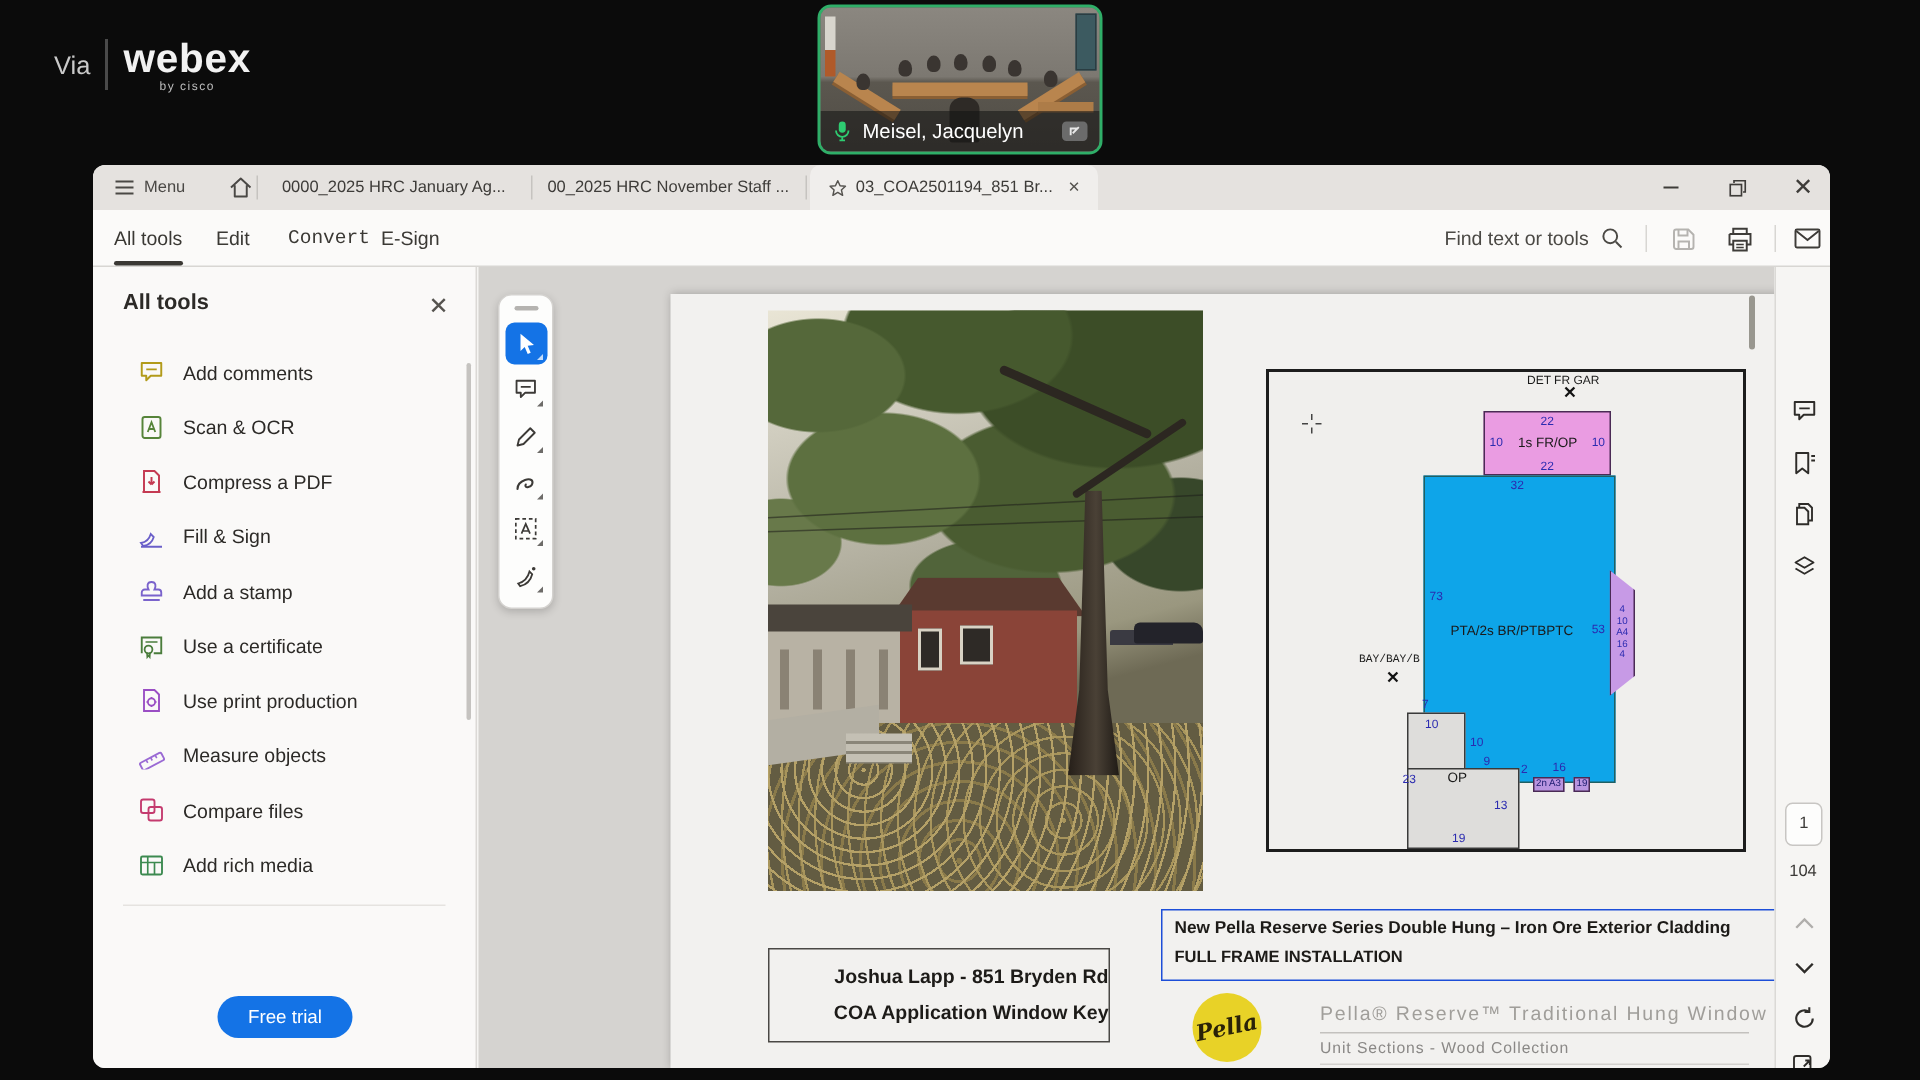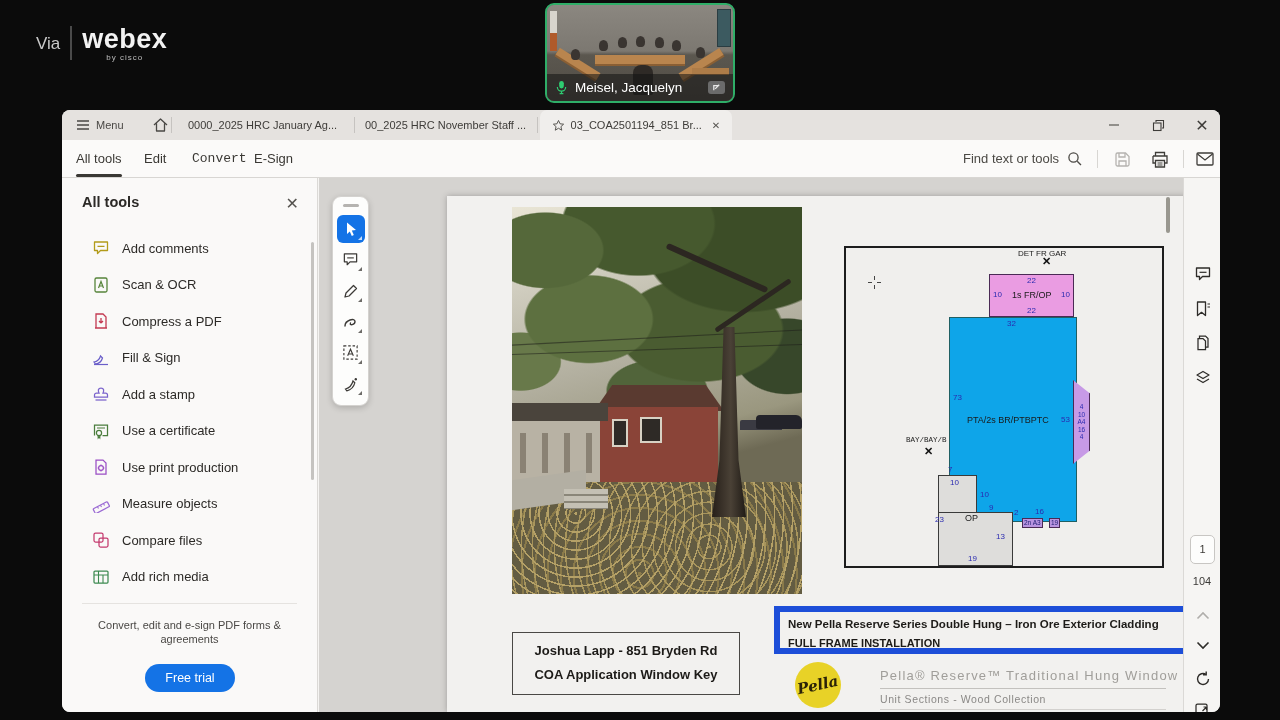--- a/index.html
+++ b/index.html
@@ -119,23 +119,23 @@
   .dg-gray { position:absolute; background:#dedddb; border:1.2px solid #3a3a3a; }
   .dg-badge { position:absolute; font-size:6.5px; color:#1a1a6e; background:#b894e0; border:1px solid #4a2a55; padding:0 1px; line-height:8px; }
   .crosshair { position:absolute; left:22px; top:28px; width:13px; height:13px;
     background:
       linear-gradient(#444,#444) 6px 0/1px 4px no-repeat,
       linear-gradient(#444,#444) 6px 9px/1px 4px no-repeat,
       linear-gradient(#444,#444) 0 6px/4px 1px no-repeat,
       linear-gradient(#444,#444) 9px 6px/4px 1px no-repeat; }
 
   
-  .keybox { position:absolute; left:65px; top:436px; width:228px; height:63px; border:1px solid #4a4845; text-align:center; }
+  .keybox { position:absolute; left:65px; top:436px; width:228px; height:63px; border:1px solid #4a4845; text-align:right; }
   .keybox div { font-size:13px; font-weight:bold; color:#1d1b18; }
-  .specbox { position:absolute; left:327px; top:410px; width:444px; height:48px; border:6px solid #1d4ed8; padding:6px 8px 0; }
+  .specbox { position:absolute; left:327px; top:410px; width:444px; height:48px; border:1px solid #1d4ed8; padding:6px 8px 0; }
   .specbox .l1 { font-size:11.5px; font-weight:bold; color:#1d1b18; }
   .specbox .l2 { font-size:11px; font-weight:bold; color:#1d1b18; margin-top:7px; }
   .pella-logo { position:absolute; left:348px; top:466px; width:46px; height:46px; border-radius:50%; background:#e8d227; display:flex; align-items:center; justify-content:center; }
   .pella-script { font-family:"DejaVu Serif",serif; font-style:italic; font-weight:bold; font-size:15px; color:#2a2208; transform:rotate(-12deg); }
   .pella-product { position:absolute; left:433px; top:472px; font-size:13px; letter-spacing:1.2px; color:#a09e9a; }
   .pella-line1 { position:absolute; left:433px; top:492px; width:286px; height:1px; background:#c3c1be; }
   .pella-coll { position:absolute; left:433px; top:497px; font-size:10.5px; letter-spacing:.6px; color:#8a8886; }
   .pella-line2 { position:absolute; left:433px; top:513px; width:286px; height:1px; background:#d3d1ce; }
 
   
@@ -340,24 +340,20 @@
       <div class="p-item">
         <svg width="18" height="18" viewBox="0 0 18 18" style="color:#3c8a50">
           <rect x="2" y="3" width="14" height="12" rx="1" stroke="currentColor" stroke-width="1.25" fill="none"></rect>
           <path d="M2 7h14M6.5 3v12M11 7v8" stroke="currentColor" stroke-width="1.1"></path>
         </svg>
         <span>Add rich media</span>
       </div>
     </div>
     <div class="panel-scroll"></div>
     <div class="panel-div"></div>
-    <div class="panel-foot">
-      <div>Convert, edit and e-sign PDF forms &amp;</div>
-      <div>agreements</div>
-    </div>
     <button class="free-trial">Free trial</button>
   </div>
 
   <div class="docarea">
     <div class="page">
 
       <div class="photo">
         <div class="ph-canopy"></div>
         <div class="ph-wire"></div>
         <div class="ph-wire ph-wire2"></div>

